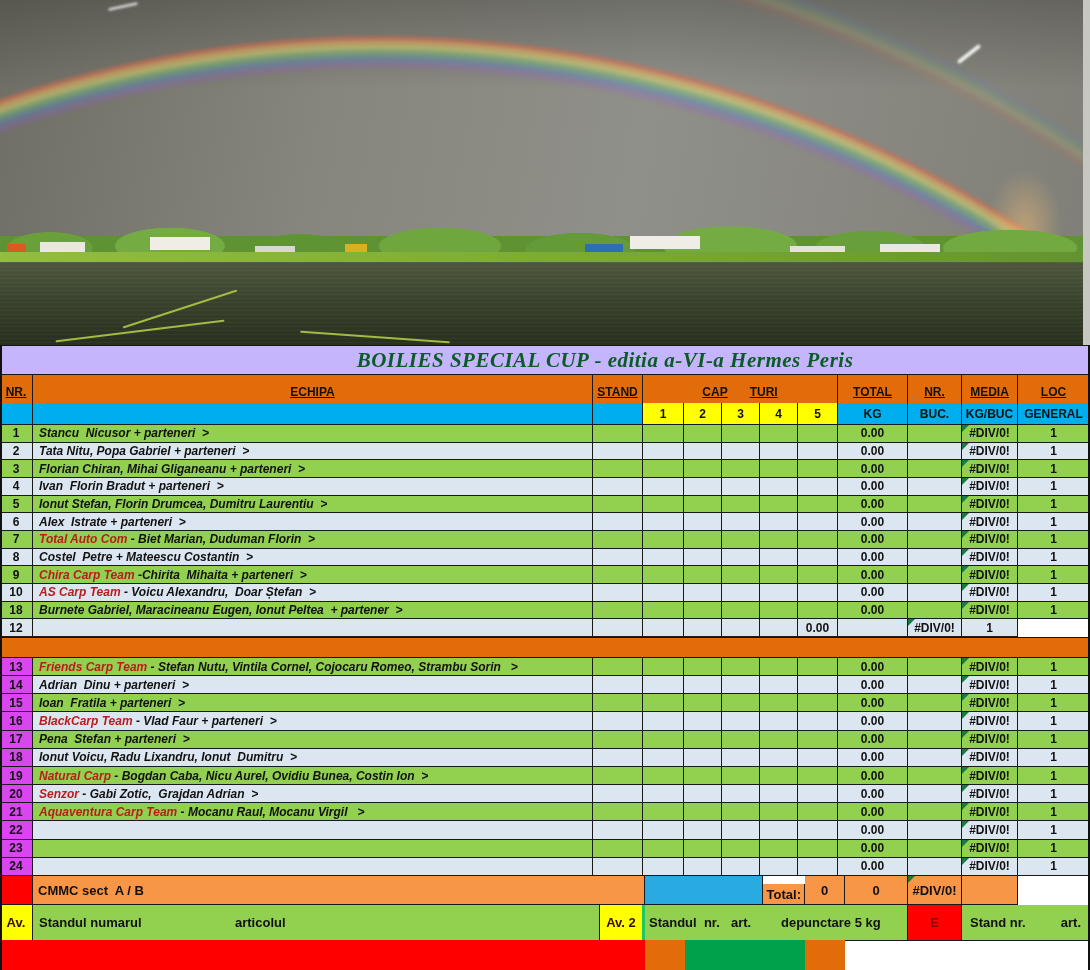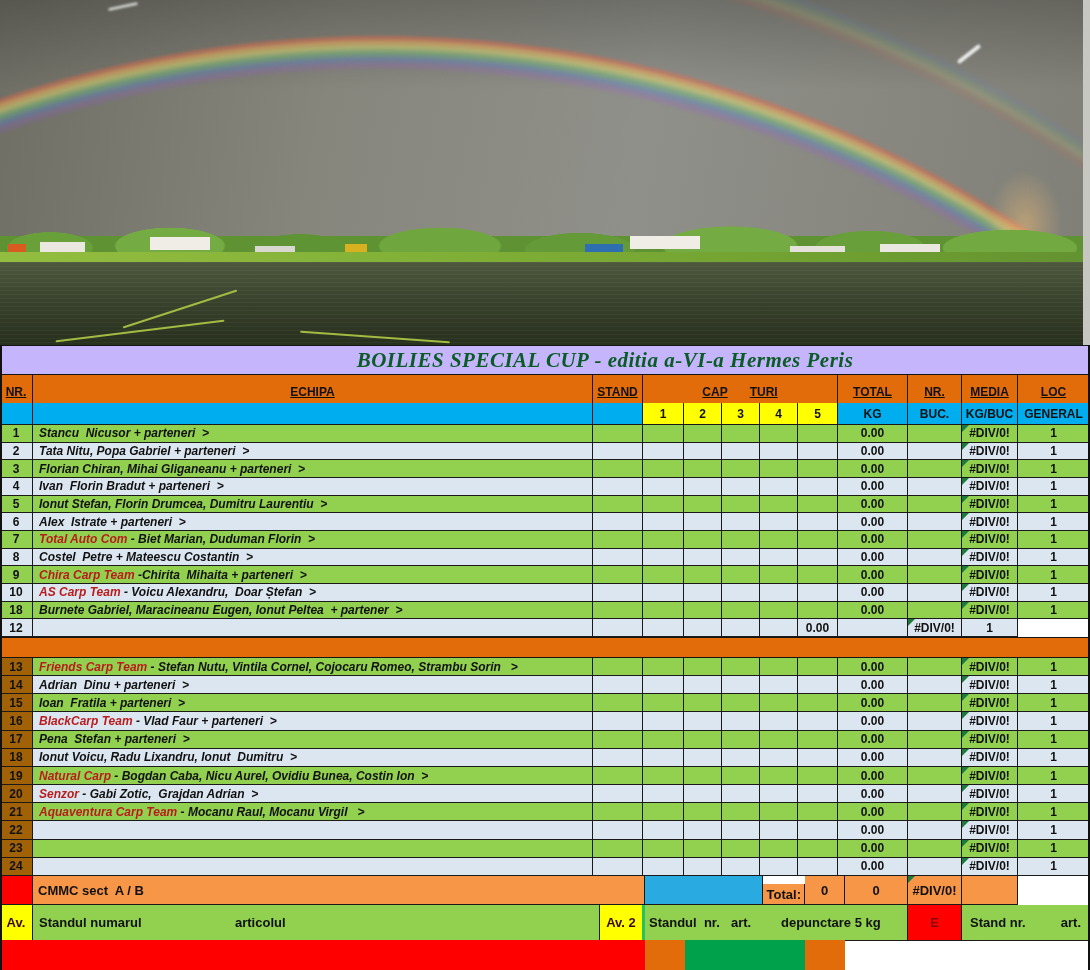--- a/index.html
+++ b/index.html
@@ -65,21 +65,21 @@
   .hdr2>div.y{background:#FFFF00;}
   .rows{position:absolute;left:0;width:1090px;display:grid;grid-auto-rows:1fr;}
   #block1{top:425px;height:212px;}
   #block2{top:658px;height:218px;}
   .row{display:grid;grid-template-columns:33px 560px 50px 41px 38px 38px 38px 40px 70px 54px 56px 72px;}
   .row>div{border-right:1px solid #1a1a1a;border-bottom:1px solid #1a1a1a;box-sizing:border-box;
     display:flex;align-items:center;justify-content:center;overflow:hidden;white-space:pre;
     font-size:12px;font-weight:bold;}
   .row.g>div{background:#92D050;}
   .row.l>div{background:#DCE6F1;}
-  .row>.nr.force-l{background:#a16207;}
+  .row>.nr.force-l{background:#d946ef;}
   .row>.echipa{justify-content:flex-start;padding-left:6px;font-style:italic;}
   .tname{color:#b91c1c;}
   .row>.media{position:relative;}
   .tri{position:absolute;left:0;top:0;width:0;height:0;border-top:7px solid #1E7A3C;border-right:7px solid transparent;}
   .sep{position:absolute;left:0;top:637px;width:1090px;height:21px;background:#E26B0A;
     border-top:1px solid #151515;border-bottom:1px solid #151515;box-sizing:border-box;}
   
   .notif{top:876px;width:1090px;height:29px;grid-template-columns:33px 612px 118px 42px 40px 63px 54px 56px 72px;}
   .notif>div{background:#F79646;font-weight:bold;font-size:13px;}
   .notif>.redc{background:#FF0000;}

